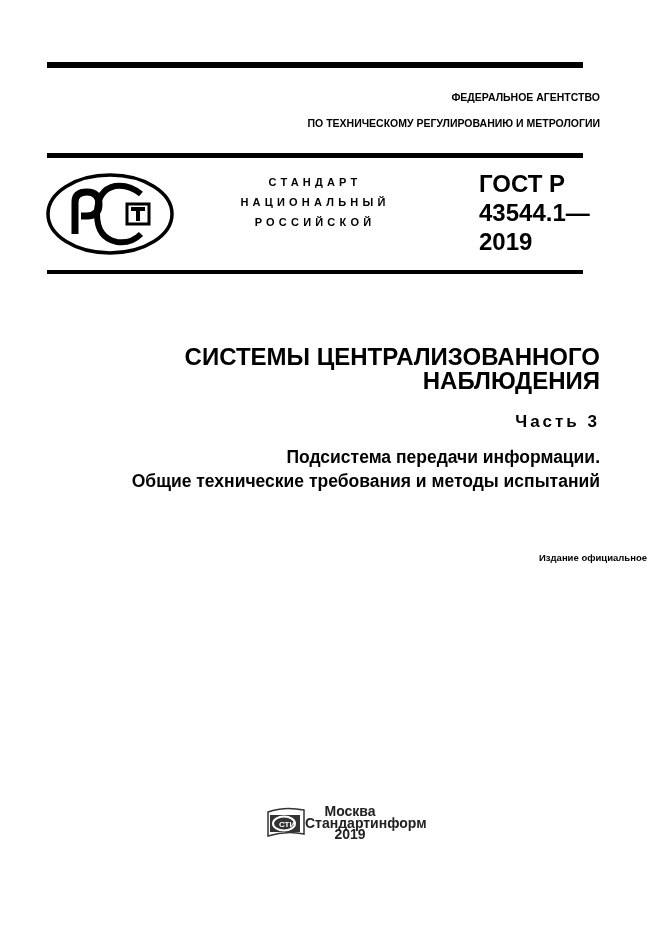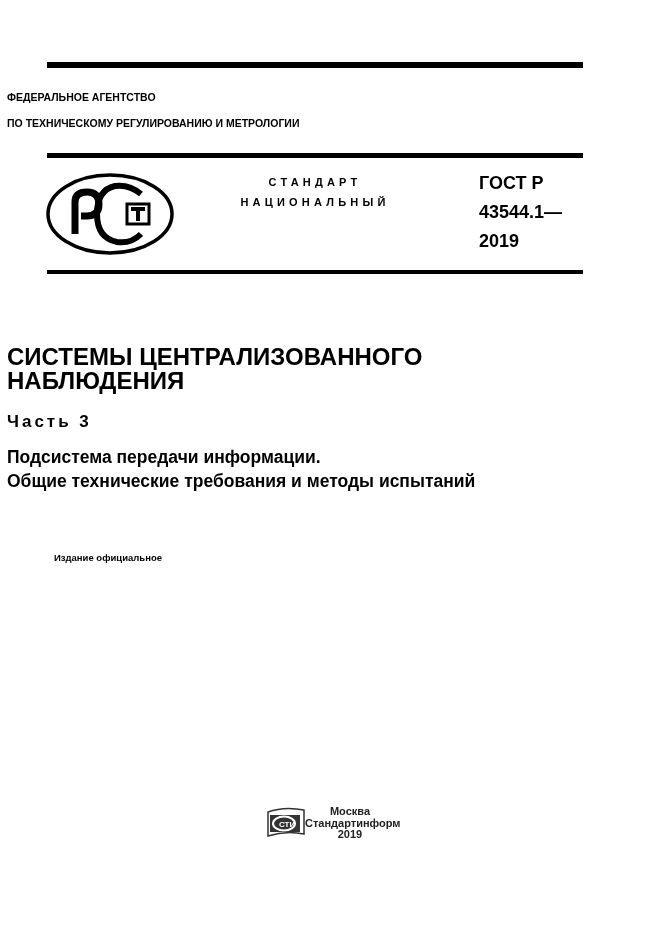--- a/index.html
+++ b/index.html
@@ -1,32 +1,32 @@
 <!DOCTYPE html>
 <html><head>
 <meta charset="utf-8">
 <style>
   html, body { margin: 0; padding: 0; background: #ffffff; }
   body { width: 661px; height: 935px; position: relative; overflow: hidden;
          font-family: "Liberation Sans", sans-serif; color: #000; }
   .rule { position: absolute; left: 47px; width: 536px; background: #000; }
-  .center { position: absolute; left: 7px; width: 600px; text-align: left; font-weight: bold; }
+  .center { position: absolute; left: 0; width: 600px; text-align: right; font-weight: bold; }
   #agency1 { top: 91px; font-size: 10.5px; }
   #agency2 { top: 117px; font-size: 10.5px; }
   #logo { position: absolute; left: 45px; top: 172px; width: 130px; height: 84px; }
   #natl { position: absolute; left: 230px; top: 172px; width: 170px; text-align: center;
           font-weight: bold; font-size: 11px; letter-spacing: 4.2px; line-height: 20px; }
-  #gost { position: absolute; left: 479px; top: 169px; font-weight: bold; font-size: 18px; line-height: 29px; }
+  #gost { position: absolute; left: 479px; top: 169px; font-weight: bold; font-size: 24px; line-height: 29px; }
   #title { top: 345px; font-size: 24px; line-height: 24px; }
   #part { top: 412px; font-size: 17px; letter-spacing: 3px; }
   #subtitle { top: 445px; font-size: 17.5px; line-height: 24px; }
   #edition { top: 552px; font-size: 9.5px; margin-left: 47px; }
   #pub-logo { position: absolute; left: 264px; top: 806px; width: 46px; height: 32px; }
   #pub { position: absolute; left: 305px; top: 806px; width: 90px; text-align: center;
-         font-weight: bold; font-size: 11px; line-height: 11.5px; color: #222; }
+         font-weight: bold; font-size: 14px; line-height: 11.5px; color: #222; }
 </style>
 </head>
 <body>
 
 <div class="rule" style="top:62px;height:6px;"></div>
 
 <div class="center" id="agency1">ФЕДЕРАЛЬНОЕ АГЕНТСТВО</div>
 <div class="center" id="agency2">ПО ТЕХНИЧЕСКОМУ РЕГУЛИРОВАНИЮ И МЕТРОЛОГИИ</div>
 
 <div class="rule" style="top:153px;height:5px;"></div>
@@ -38,20 +38,21 @@
 
   <path d="M96 22 Q84 12 70 14 Q52 18 52 42 Q52 66 72 70 Q86 72 96 62" fill="none" stroke="#000" stroke-width="6"></path>
 
   <rect x="82" y="32" width="22" height="20" fill="#fff" stroke="#000" stroke-width="3"></rect>
   <path d="M86 37 H100 M93 37 V49" stroke="#000" stroke-width="4"></path>
 </svg>
 
 <div id="natl">
   <div>СТАНДАРТ</div>
   <div>НАЦИОНАЛЬНЫЙ</div>
+  <div>РОССИЙСКОЙ</div>
 </div>
 
 <div id="gost">
   <div>ГОСТ Р</div>
   <div>43544.1—</div>
   <div>2019</div>
 </div>
 
 <div class="rule" style="top:270px;height:4px;"></div>
 

